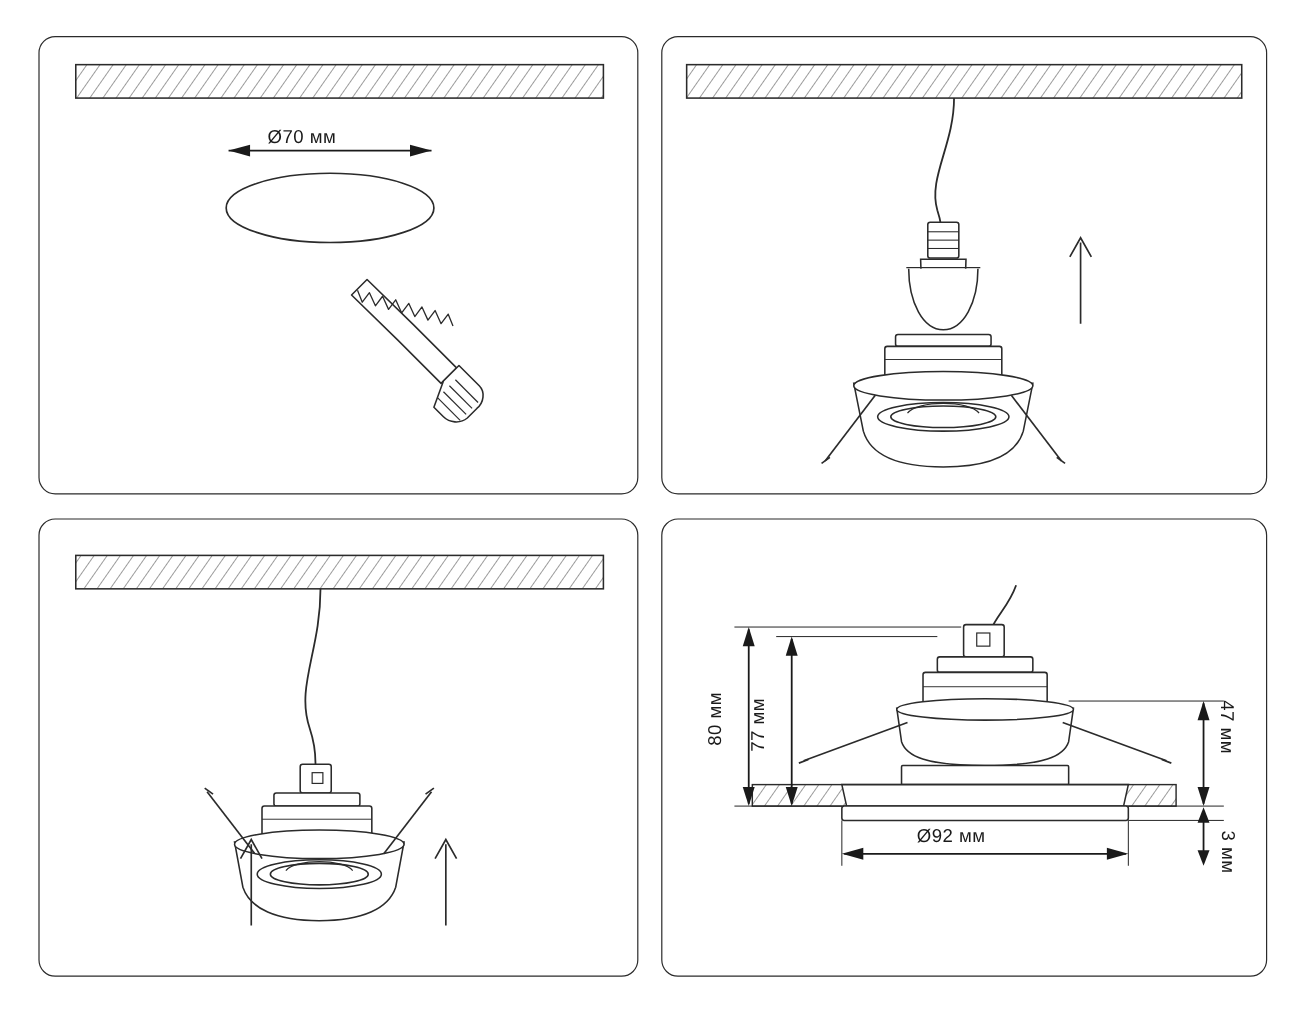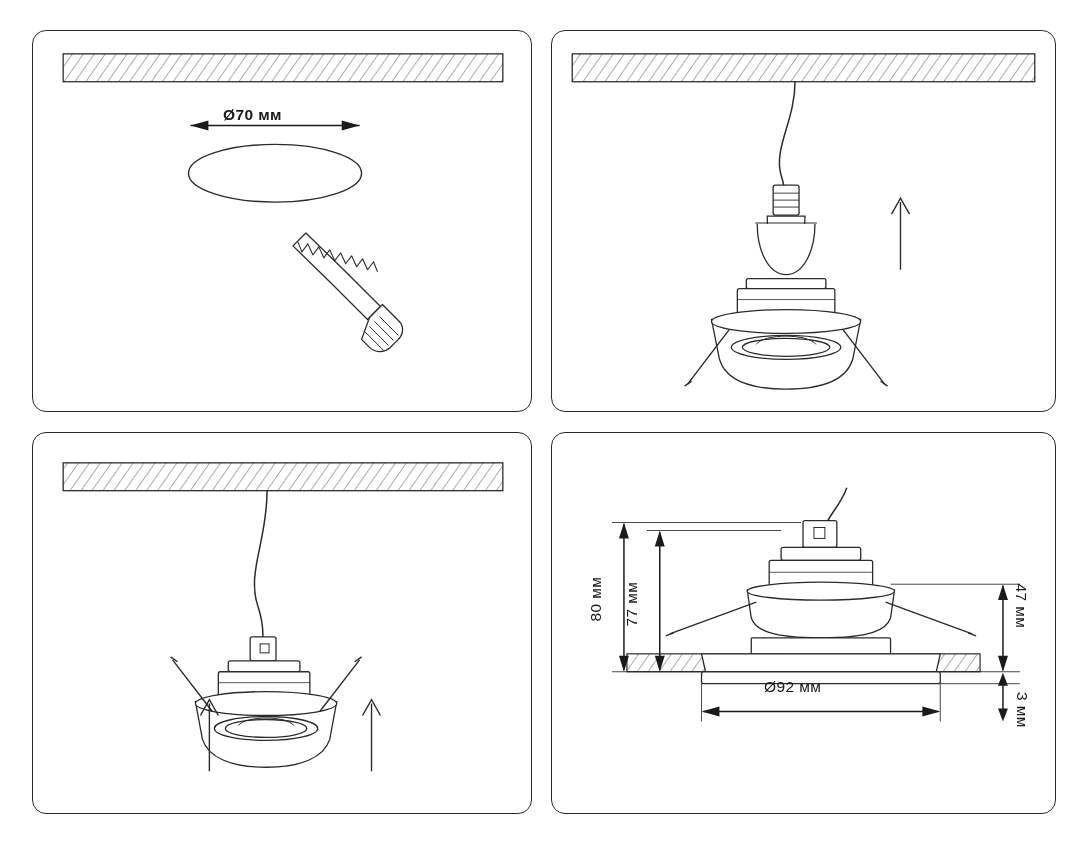--- a/index.html
+++ b/index.html
@@ -83,21 +83,21 @@
       <g fill="none" stroke="#2b2b2b" stroke-width="1.3" stroke-linejoin="round">
         <path d="M261,216 L300,254 L336,290 L349,277 L313,241 L274,203 Z"></path>
         <path d="M266,212 L270,222 L276,214 L281,225 L287,217 L292,228 L298,220 L303,231 L309,223 L314,234 L320,226 L325,237 L331,229 L336,240 L342,232 L346,242" stroke-width="1.1"></path>
         <path d="M338,288 L351,275 L368,292 C373,297 372,306 366,311 L358,319 C352,324 343,323 338,318 L330,310 Z" fill="#ffffff"></path>
         <path d="M343,292 L362,311" stroke-width="1"></path>
         <path d="M348,287 L367,306" stroke-width="1"></path>
         <path d="M338,297 L357,316" stroke-width="1"></path>
         <path d="M333,302 L352,321" stroke-width="1"></path>
       </g>
     </svg>
-    <div class="dim-label" style="left:190px; top:75px;font-weight:bold;">Ø70 мм</div>
+    <div class="dim-label" style="left:190px; top:75px;">Ø70 мм</div>
   </div>
 
   <div class="panel" id="panel-2">
     <svg viewBox="0 0 505 382">
       <defs>
         <pattern id="hatchB" width="9" height="9" patternTransform="rotate(35)" patternUnits="userSpaceOnUse">
           <line x1="0" y1="0" x2="0" y2="9" stroke="#5a5a5a" stroke-width="1"></line>
         </pattern>
       </defs>
       <g>
@@ -249,16 +249,16 @@
         <line x1="152" y1="280" x2="388" y2="280"></line>
         <polygon points="150,280 168,275 168,285" stroke="none"></polygon>
         <polygon points="390,280 372,275 372,285" stroke="none"></polygon>
       </g>
     </svg>
 
     <div class="dim-label rot-label rot-ccw" style="left:22px; top:157px;">80 мм</div>
     <div class="dim-label rot-label rot-ccw" style="left:58px; top:162px;">77 мм</div>
     <div class="dim-label rot-label rot-cw" style="left:447px; top:164px;">47 мм</div>
     <div class="dim-label rot-label rot-cw" style="left:452px; top:268px;">3 мм</div>
-    <div class="dim-label" style="left:212px; top:245px;">Ø92 мм</div>
+    <div class="dim-label" style="left:212px; top:256px;">Ø92 мм</div>
   </div>
 
 </div>
 
 </body></html>

